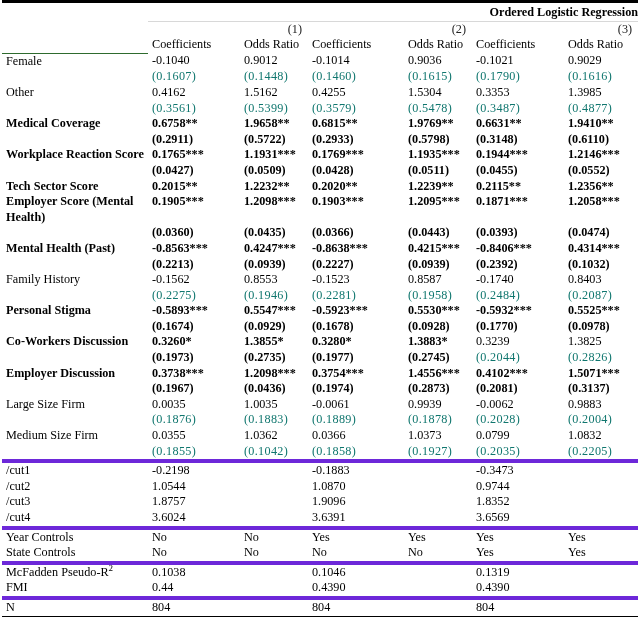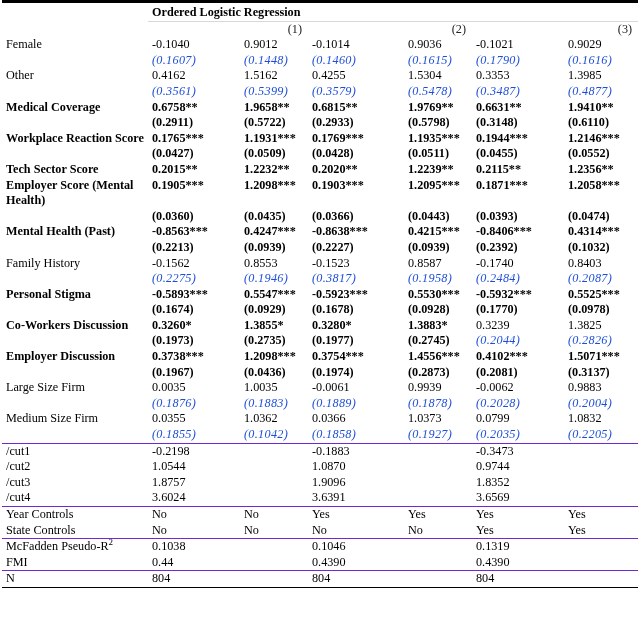--- a/index.html
+++ b/index.html
@@ -7,29 +7,29 @@
   table { border-collapse: collapse; width: 636px; margin-left: 2px; table-layout: fixed; font-size: 12.2px; }
   col.c0 { width: 146px; }
   col.c1 { width: 92px; }
   col.c2 { width: 68px; }
   col.c3 { width: 96px; }
   col.c4 { width: 68px; }
   col.c5 { width: 92px; }
   col.c6 { width: 74px; }
   td { padding: 0 0 0 4px; height: 15.6px; line-height: 15.6px; vertical-align: top; white-space: nowrap; }
   tr.toprule td { border-top: 3px solid #000; }
-  td.super { text-align: left; font-weight: bold; padding-top: 2px; margin-top: 28px; }
+  td.super { text-align: right; font-weight: bold; padding-top: 2px; margin-top: 28px; }
   tr.models td { text-align: center; color: #222; }
   tr.models td.mnum { text-align: right; padding-right: 6px; border-top: 1px solid #d8d8d8; }
   tr.colhdr td.first { border-bottom: 1px solid #2e6b2e; }
-  tr.sep td { border-top: 1px solid #6d28d9; }
+  tr.sep td { border-top: 4px solid #6d28d9; }
   tr.bottom td { border-bottom: 1px solid #000; }
   td.var { white-space: normal; line-height: 15.6px; margin-left: 32px; }
   .bold { font-weight: bold; }
-  .se-light { color: #1d4ed8; letter-spacing: 0.3px; font-style: italic; }
+  .se-light { color: #0f766e; letter-spacing: 0.3px; }
 </style>
 </head>
 <body>
 
 <table>
   <colgroup>
     <col class="c0">
       <col class="c1">
       <col class="c2">
       <col class="c3">
@@ -41,20 +41,29 @@
     <tr class="toprule">
       <td></td>
       <td colspan="6" class="super">Ordered Logistic Regression</td>
     </tr>
     <tr class="models">
       <td></td>
       <td colspan="2" class="mnum">(1)</td>
       <td colspan="2" class="mnum">(2)</td>
       <td colspan="2" class="mnum">(3)</td>
     </tr>
+    <tr class="colhdr">
+      <td class="first"></td>
+      <td>Coefficients</td>
+      <td>Odds Ratio</td>
+      <td>Coefficients</td>
+      <td>Odds Ratio</td>
+      <td>Coefficients</td>
+      <td>Odds Ratio</td>
+    </tr>
   </thead>
   <tbody id="coef-body">
       <tr>
         <td class="var">Female</td>
         <td>-0.1040</td>
         <td>0.9012</td>
         <td>-0.1014</td>
         <td>0.9036</td>
         <td>-0.1021</td>
         <td>0.9029</td>
@@ -173,21 +182,21 @@
         <td>0.8553</td>
         <td>-0.1523</td>
         <td>0.8587</td>
         <td>-0.1740</td>
         <td>0.8403</td>
       </tr>
       <tr>
         <td></td>
         <td class="se-light">(0.2275)</td>
         <td class="se-light">(0.1946)</td>
-        <td class="se-light">(0.3817)</td>
+        <td class="se-light">(0.2281)</td>
         <td class="se-light">(0.1958)</td>
         <td class="se-light">(0.2484)</td>
         <td class="se-light">(0.2087)</td>
       </tr>
       <tr>
         <td class="var bold">Personal Stigma</td>
         <td class="bold">-0.5893***</td>
         <td class="bold">0.5547***</td>
         <td class="bold">-0.5923***</td>
         <td class="bold">0.5530***</td>

